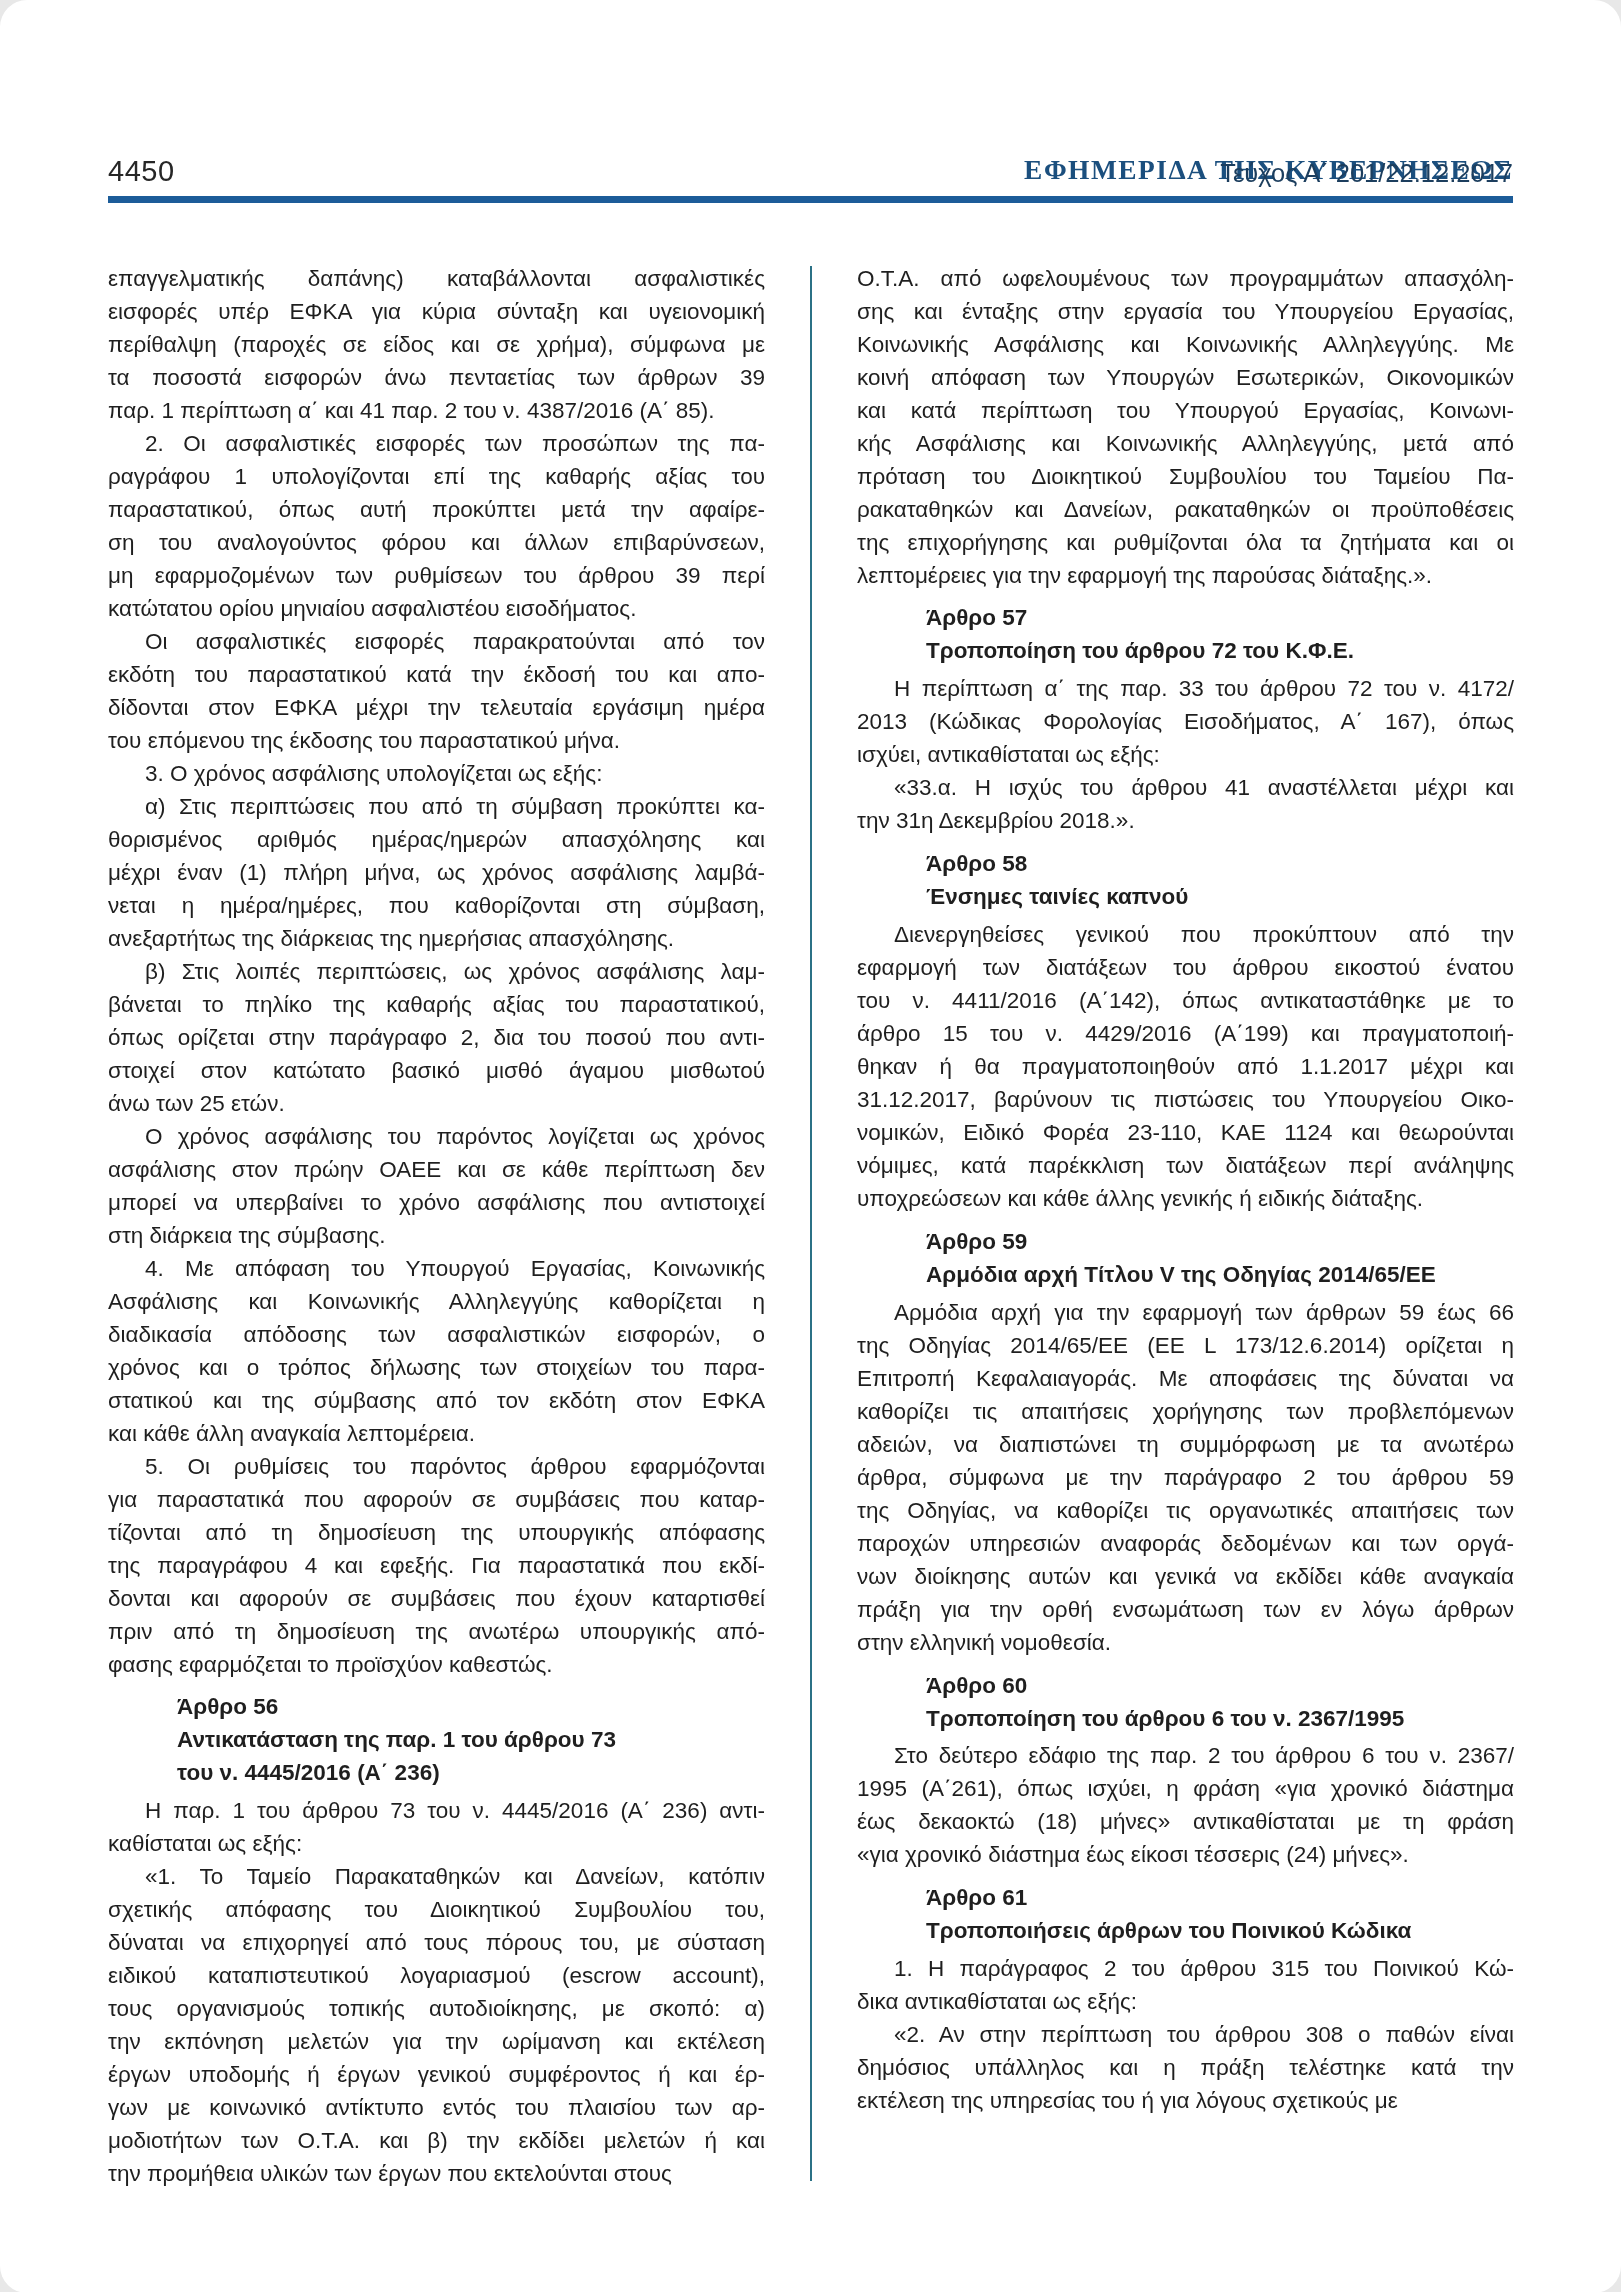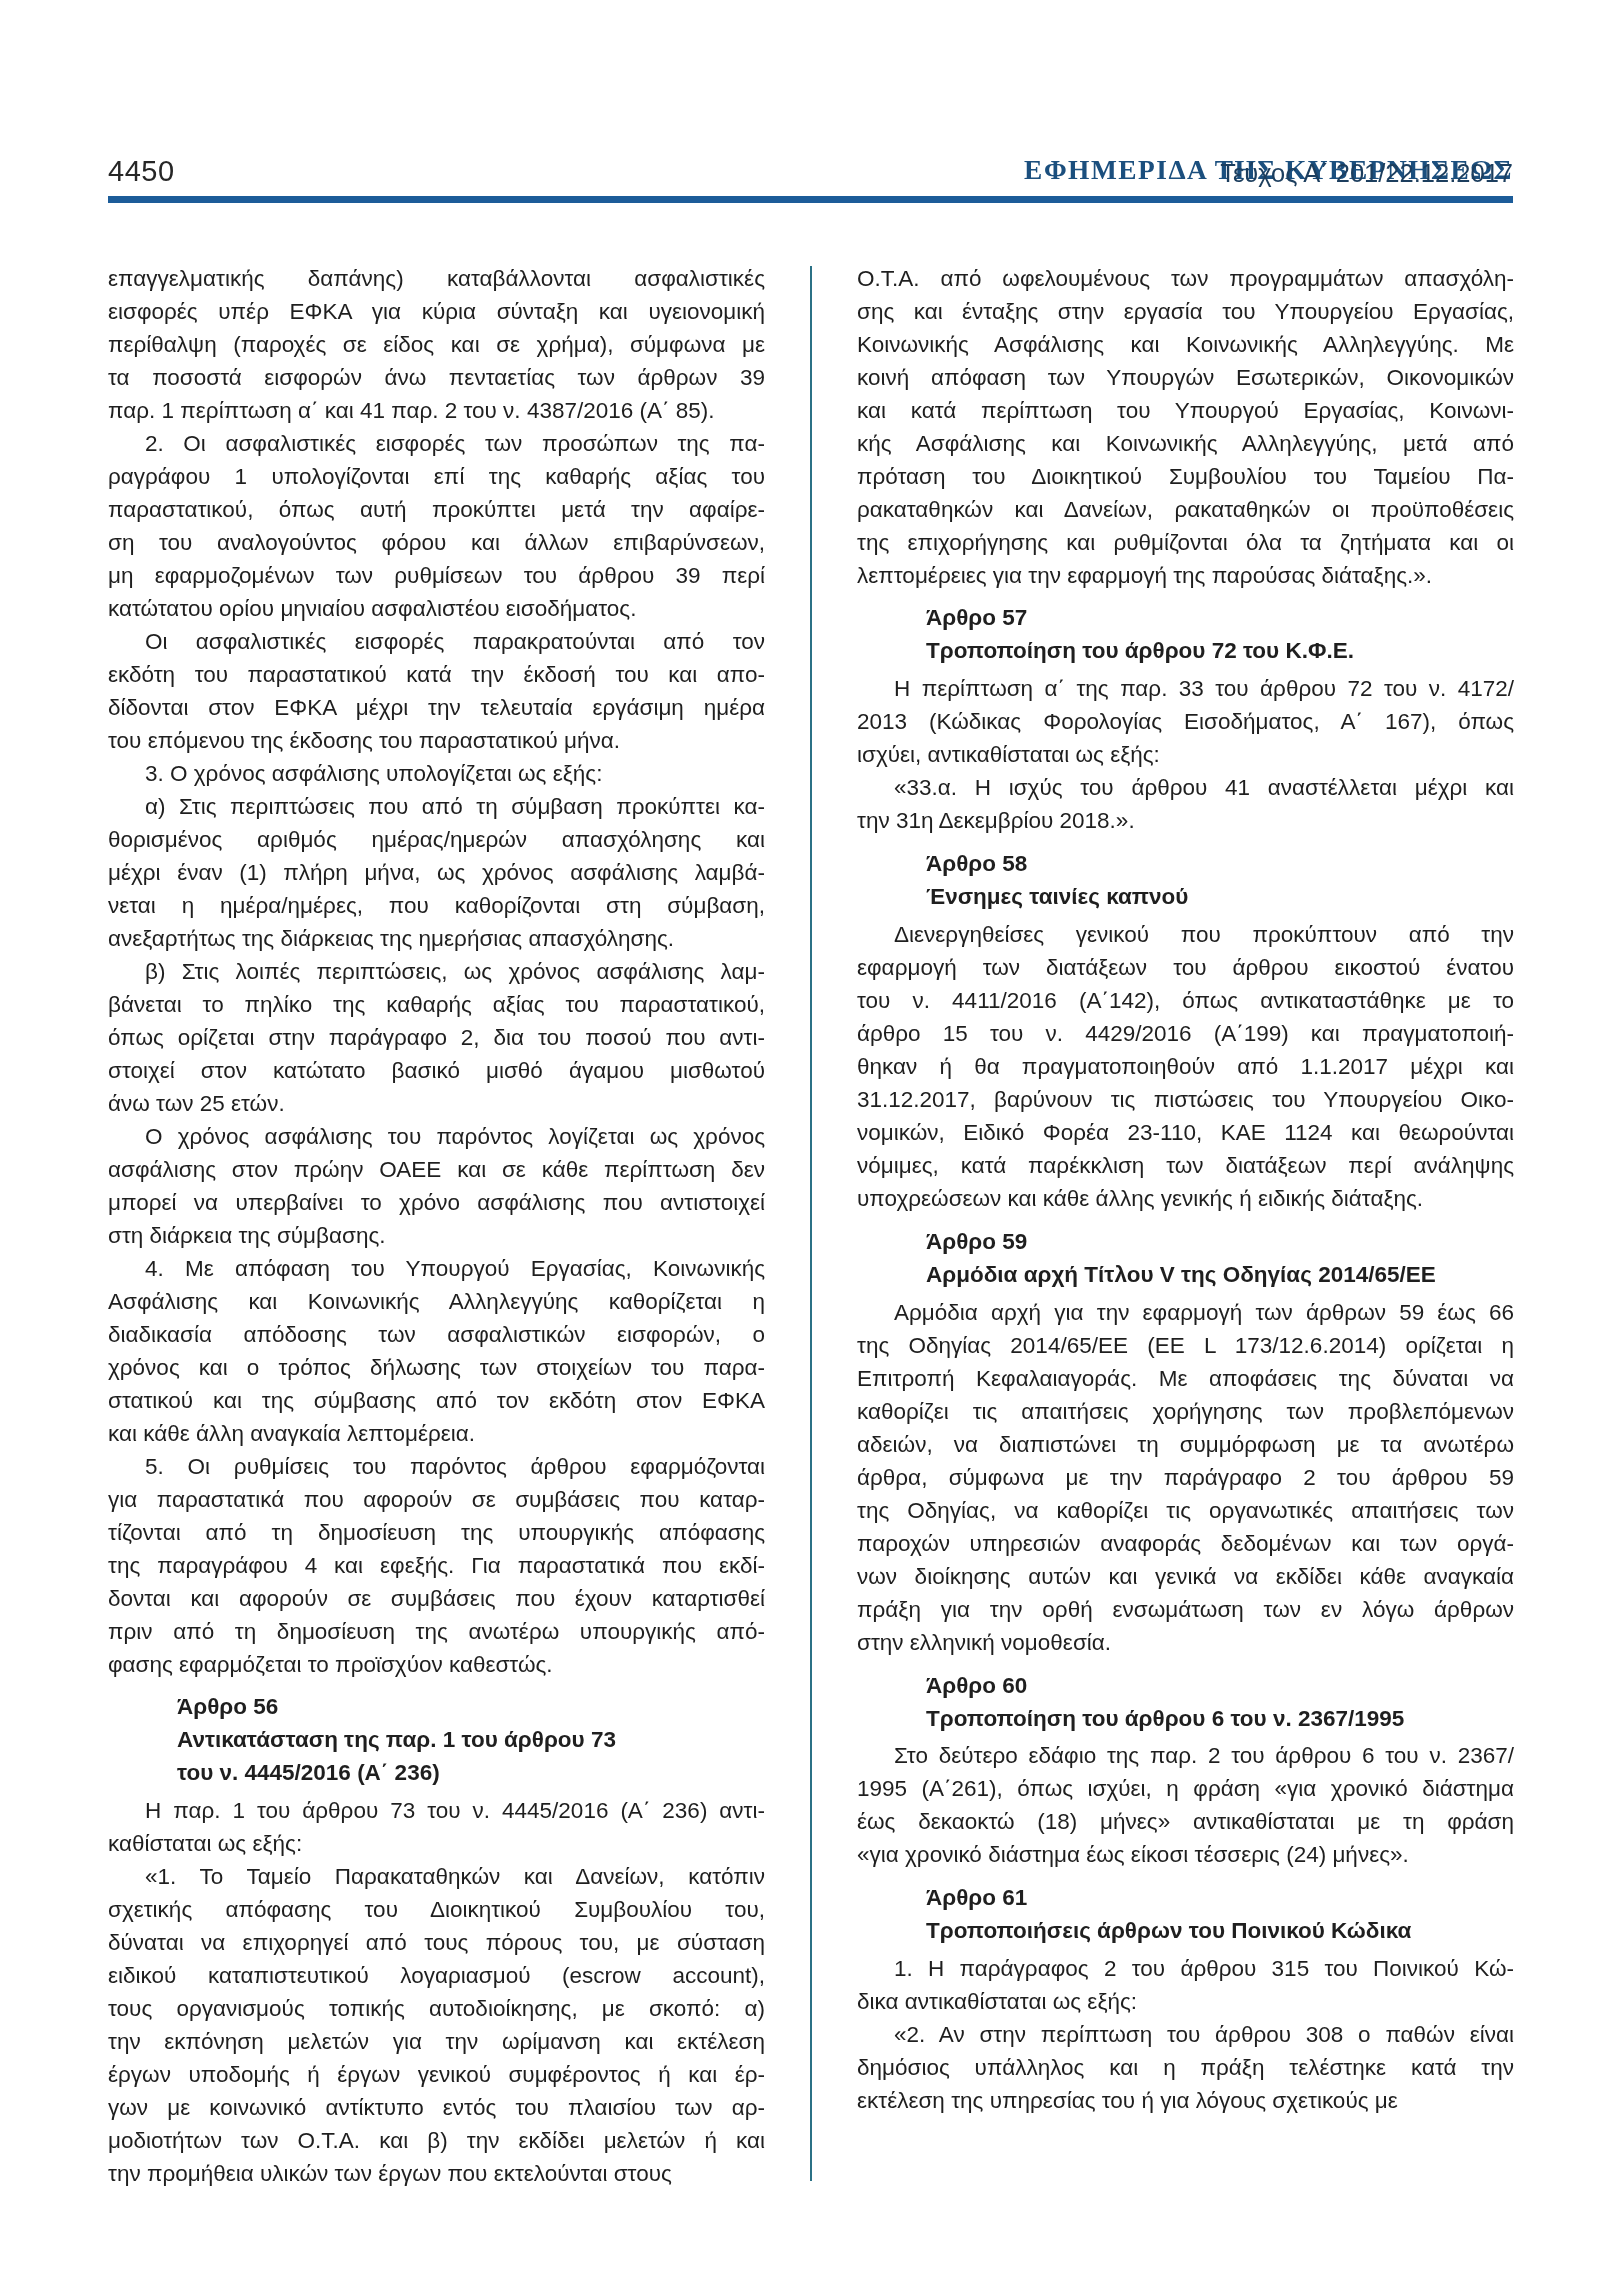--- a/index.html
+++ b/index.html
@@ -4,20 +4,21 @@
 <style>
   html,body{margin:0;padding:0;background:#e8e8e8;}
   .page{
     position:relative;
     width:1621px;height:2293px;
     background:#ffffff;
     margin:0 auto;
     font-family:"Liberation Sans","DejaVu Sans",sans-serif;
     color:#1f1f1f;
     overflow:hidden;
+    border-radius:27px;
   }
   header{
     position:relative;
     margin:0 108px;
     padding-top:147px;
     height:41px;
   }
   .pnum{
     position:absolute;left:0;bottom:0;
     font-size:29px;color:#262626;letter-spacing:0.5px;

